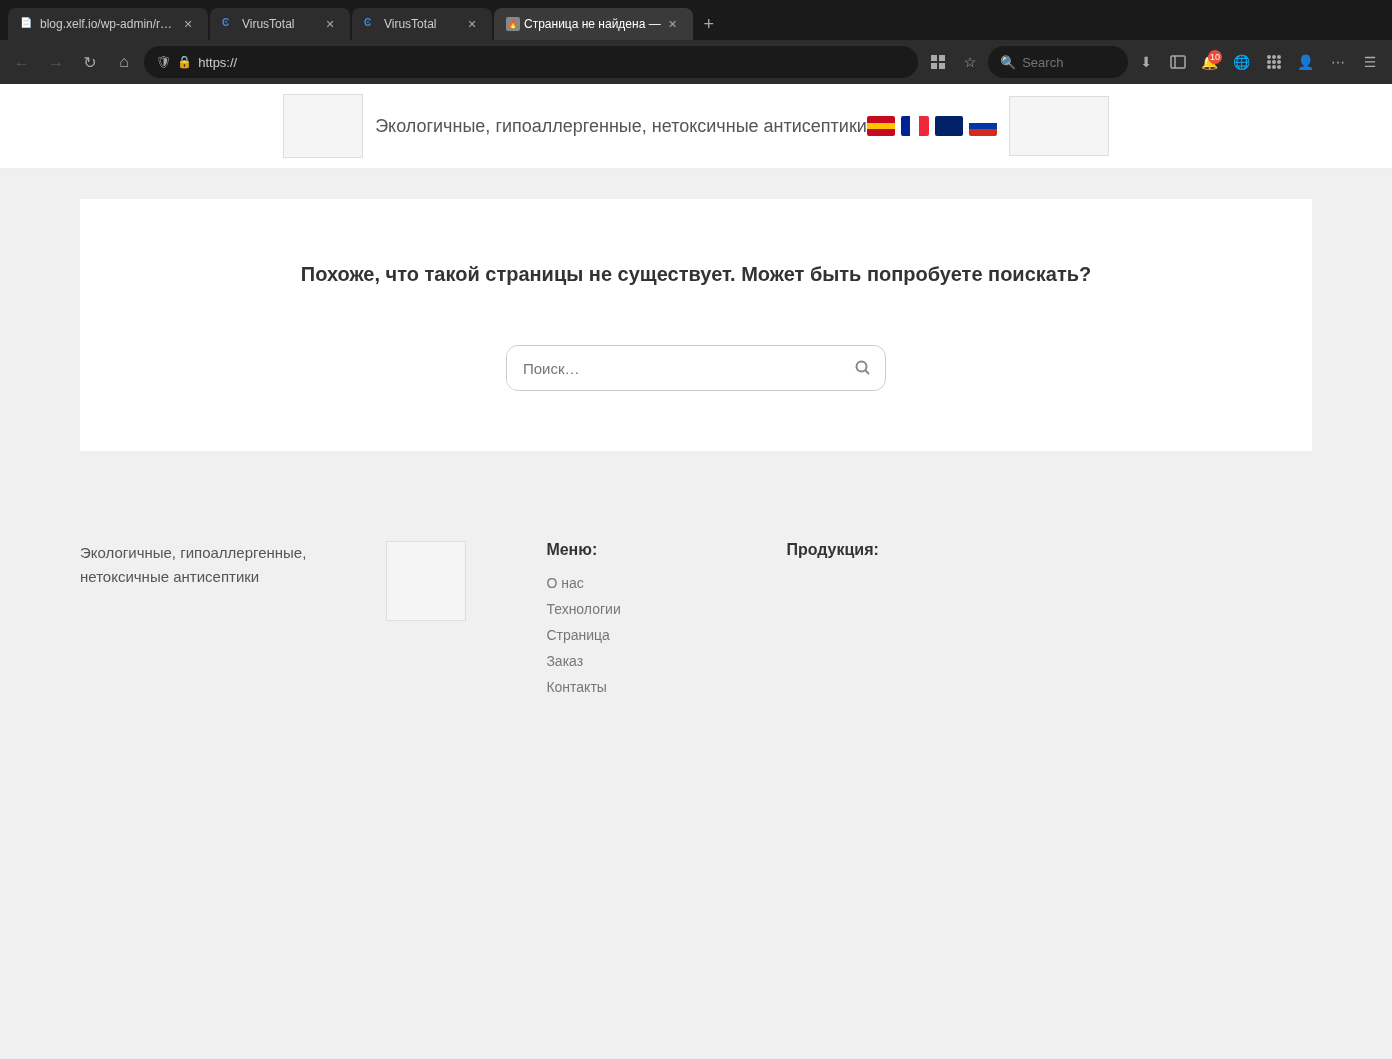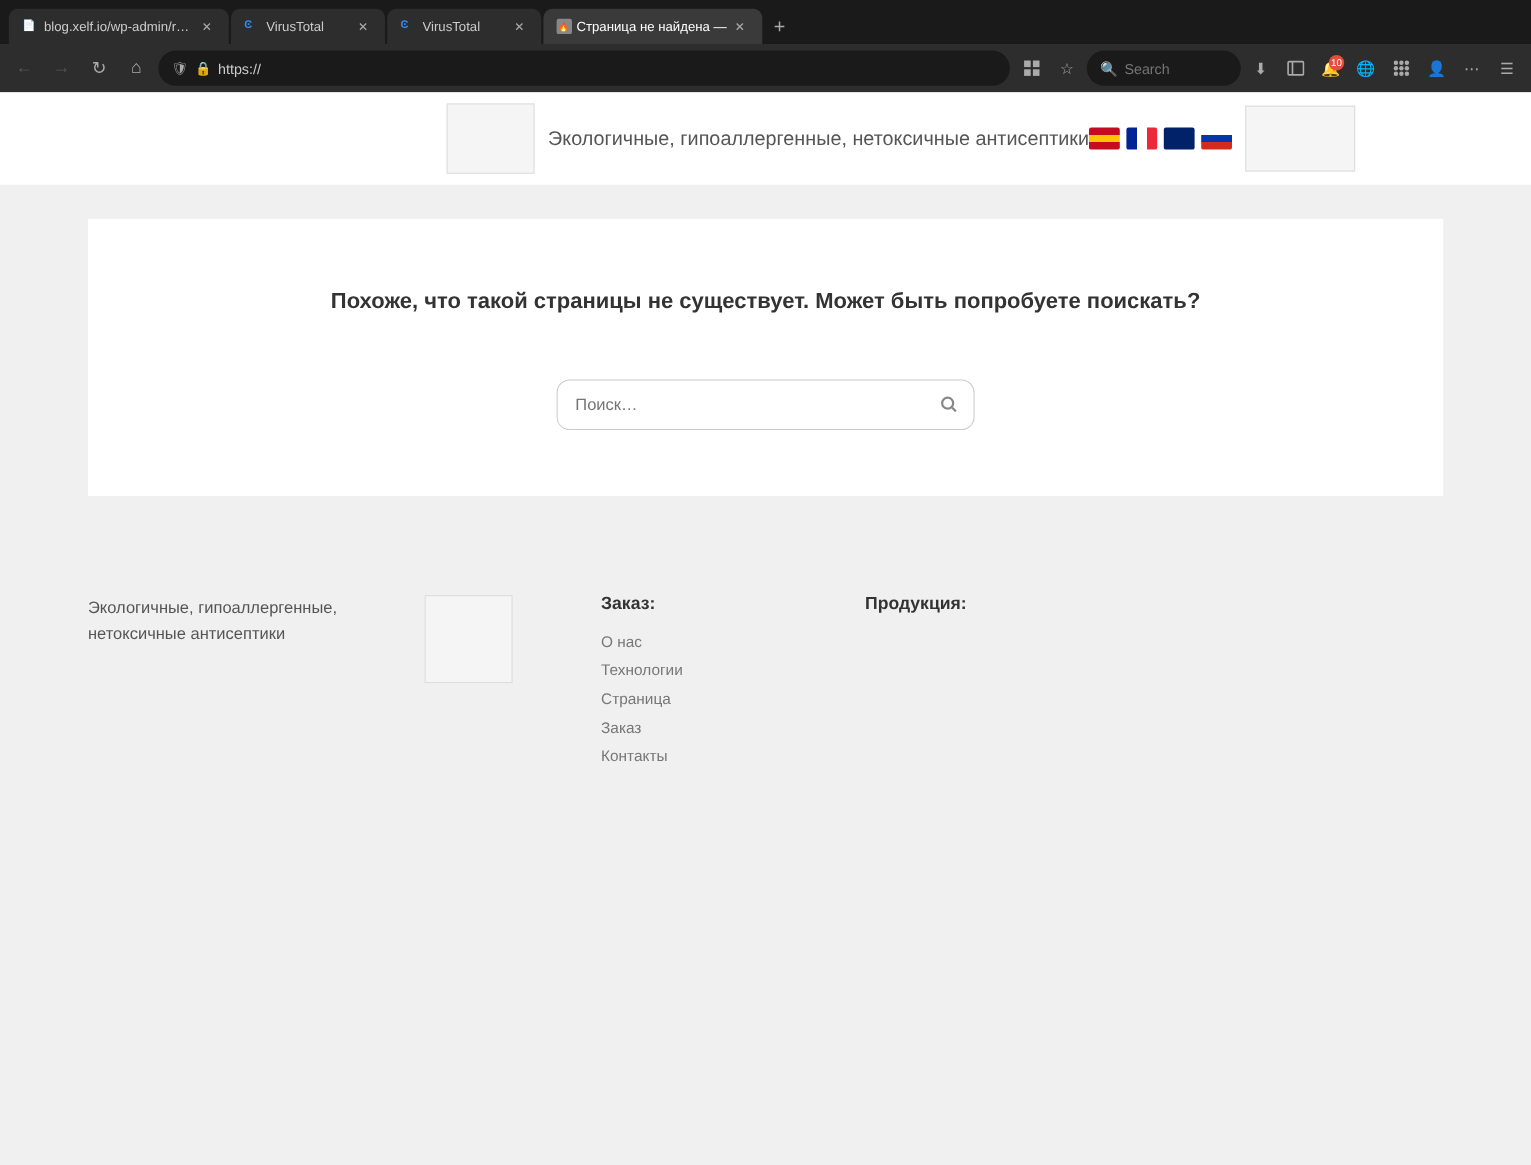--- a/index.html
+++ b/index.html
@@ -188,21 +188,21 @@
     .website {
       background: #f0f0f0;
       min-height: 975px;
     }
 
     
     .site-header {
       background: #fff;
       display: flex;
       align-items: center;
-      justify-content: flex-end;
+      justify-content: center;
       padding: 10px 160px;
       border-bottom: 1px solid #eee;
       min-height: 80px;
     }
 
     .site-logo {
       display: flex;
       align-items: center;
       gap: 12px;
     }
@@ -528,21 +528,21 @@
   <div class="site-footer">
 
     <div class="footer-tagline">
       <span>Экологичные, гипоаллергенные,</span><br>
       <span>нетоксичные антисептики</span>
     </div>
 
     <div class="footer-logo-box"></div>
 
     <div class="footer-nav">
-      <div class="footer-nav-title">Заказ:</div>
+      <div class="footer-nav-title">Меню:</div>
       <div class="footer-nav-links">
         <a>О нас</a>
         <a>Технологии</a>
         <a>Страница</a>
         <a>Заказ</a>
         <a>Контакты</a>
       </div>
     </div>
 
     <div class="footer-products">

